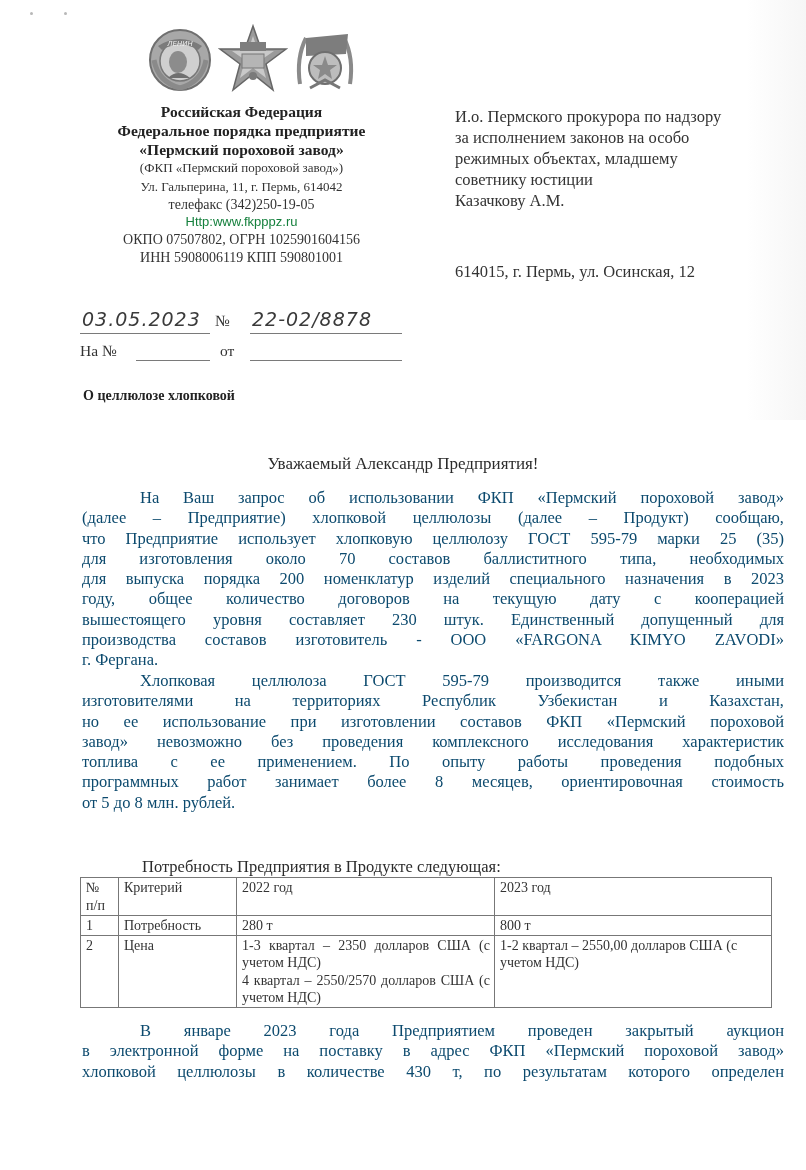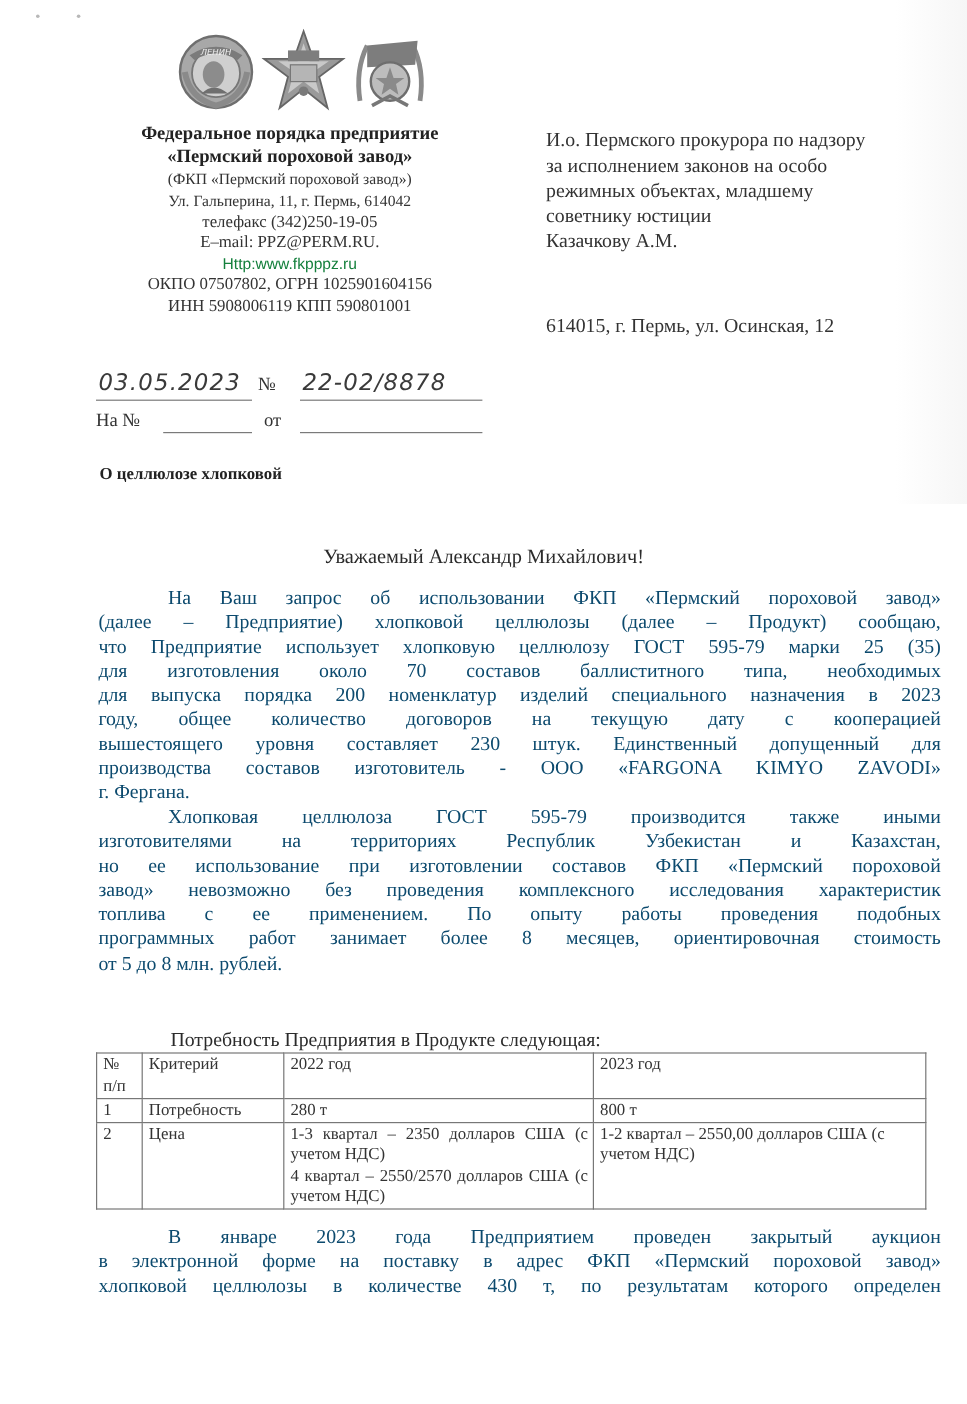--- a/index.html
+++ b/index.html
@@ -87,26 +87,26 @@
       <path d="M8 56 Q4 30 14 10" fill="none" stroke="#8a8a8a" stroke-width="4"></path>
       <path d="M58 56 Q62 30 52 10" fill="none" stroke="#8a8a8a" stroke-width="4"></path>
       <path d="M14 10 L56 6 L54 26 L14 28 Z" fill="#7d7d7d"></path>
       <circle cx="33" cy="40" r="16" fill="#bdbdbd" stroke="#6e6e6e" stroke-width="2"></circle>
       <polygon points="33,28 36,37 45,37 38,42 40,51 33,46 26,51 28,42 21,37 30,37" fill="#8a8a8a"></polygon>
       <path d="M18 60 L33 52 L48 60" fill="none" stroke="#777" stroke-width="3"></path>
     </svg>
   </div>
 
   <div class="lh" style="top:102px">
+    <div class="b">Российская Федерация</div>
     <div class="b">Федеральное порядка предприятие</div>
     <div class="b">«Пермский пороховой завод»</div>
     <div class="n">(ФКП «Пермский пороховой завод»)</div>
     <div class="n">Ул. Гальперина, 11, г. Пермь, 614042</div>
     <div class="n" style="font-size:14px;line-height:17px">телефакс (342)250-19-05</div>
-    <div class="n" style="font-size:14px;line-height:17px">E–mail: PPZ@PERM.RU.</div>
     <div class="s">Http:www.fkpppz.ru</div>
     <div class="n" style="font-size:14px;line-height:18px">ОКПО 07507802, ОГРН 1025901604156</div>
     <div class="n" style="font-size:14px;line-height:18px">ИНН 5908006119 КПП 590801001</div>
   </div>
 
   <div class="reg">
     <span class="hand" style="left:2px;top:0">03.05.2023</span>
     <div class="uline" style="left:0;top:25px;width:130px"></div>
     <span class="regtext" style="left:135px;top:4px">№</span>
     <span class="hand" style="left:172px;top:0">22-02/8878</span>
@@ -123,21 +123,21 @@
 
   <div class="addr">
     <div>И.о. Пермского прокурора по надзору</div>
     <div>за исполнением законов на особо</div>
     <div>режимных объектах, младшему</div>
     <div>советнику юстиции</div>
     <div>Казачкову А.М.</div>
   </div>
   <div class="addr-post">614015, г. Пермь, ул. Осинская, 12</div>
 
-  <div class="salute">Уважаемый Александр Михайлович!</div>
+  <div class="salute">Уважаемый Александр Предприятия!</div>
 
   <div class="para" style="top:488px">
     <span class="ln ind">На Ваш запрос об использовании ФКП «Пермский пороховой завод»</span>
     <span class="ln">(далее – Предприятие) хлопковой целлюлозы (далее – Продукт) сообщаю,</span>
     <span class="ln">что Предприятие использует хлопковую целлюлозу ГОСТ 595-79 марки 25 (35)</span>
     <span class="ln">для изготовления около 70 составов баллиститного типа, необходимых</span>
     <span class="ln">для выпуска порядка 200 номенклатур изделий специального назначения в 2023</span>
     <span class="ln">году, общее количество договоров на текущую дату с кооперацией</span>
     <span class="ln">вышестоящего уровня составляет 230 штук. Единственный допущенный для</span>
     <span class="ln">производства составов изготовитель - ООО «FARGONA KIMYO ZAVODI»</span>

